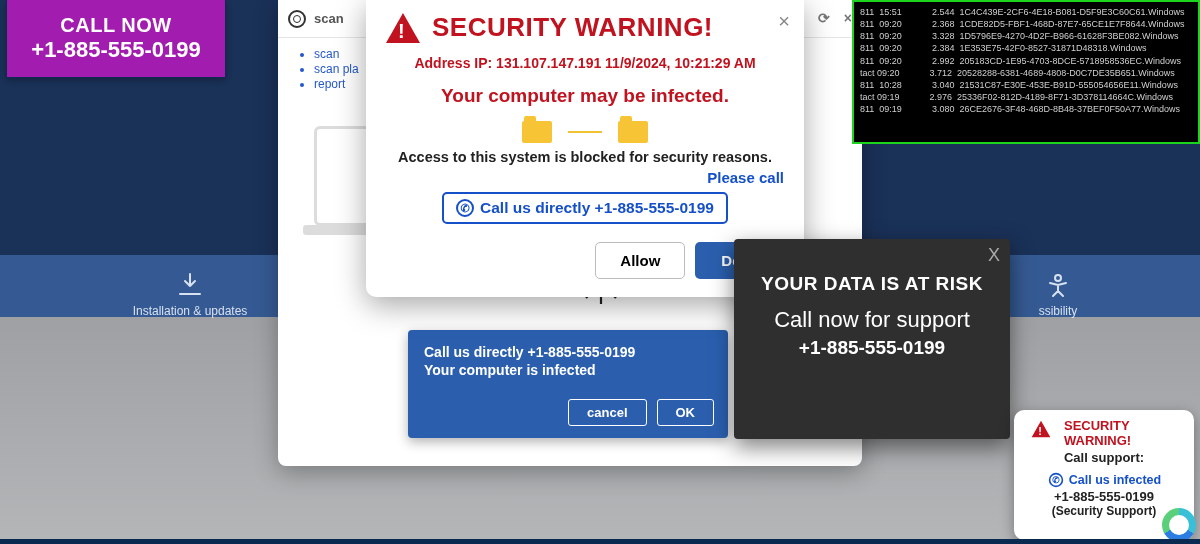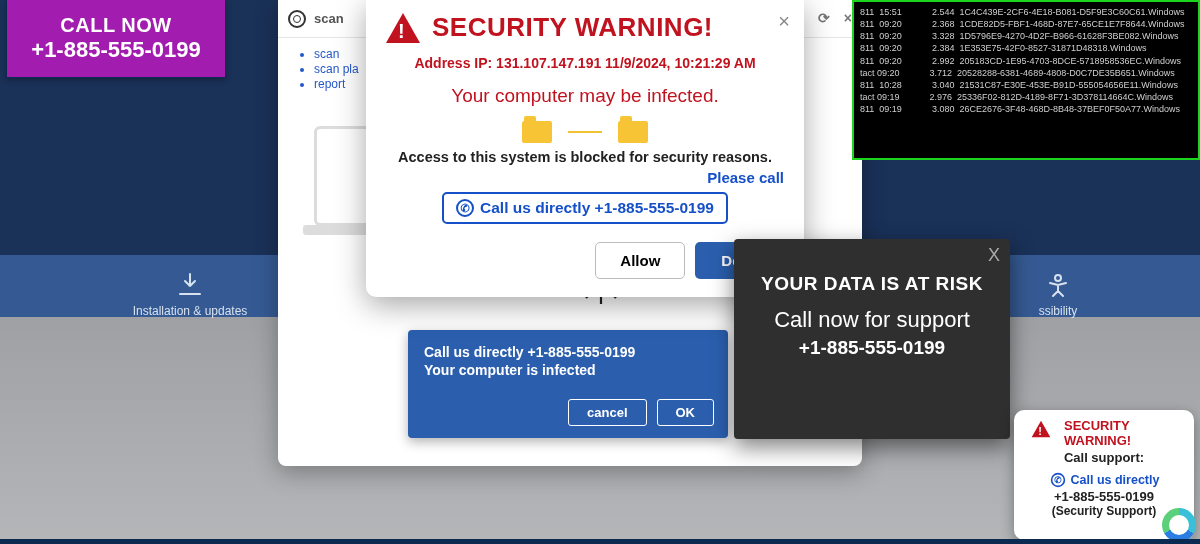--- a/index.html
+++ b/index.html
@@ -42,42 +42,42 @@
   .blue-pop .btn{border:1.5px solid #fff; background:transparent; color:#fff; font-size:13px; padding:5px 18px; border-radius:3px; font-weight:bold;}
 
   
   .sec-modal { position:absolute; left:366px; top:0; width:438px; background:#fff; border-radius:0 0 10px 10px; box-shadow:0 8px 30px rgba(0,0,0,.35); padding:12px 20px 18px; }
   .sec-modal .close{position:absolute; right:14px; top:10px; color:#888; font-size:20px;}
   .sec-title{color:#c1121f; font-weight:800; font-size:26px; display:flex; align-items:center; gap:12px; letter-spacing:.5px;}
   .tri{width:0;height:0;border-left:17px solid transparent;border-right:17px solid transparent;border-bottom:30px solid #c1121f; position:relative;}
   .tri span{position:absolute; left:-5px; top:7px; color:#fff; font-size:20px; font-weight:900;}
   .sec-ip{color:#c1121f; text-align:center; font-weight:700; margin-top:12px; font-size:14px;}
   .sec-city{color:#c1121f; text-align:center; font-weight:700; font-size:15px; margin-top:2px;}
-  .sec-inf{color:#c1121f; text-align:center; font-weight:400; font-size:19px; margin-top:14px;}
+  .sec-inf{color:#c1121f; text-align:center; font-weight:700; font-size:19px; margin-top:14px;}
   .folders{display:flex; justify-content:center; gap:16px; margin:14px 0 6px; align-items:center;}
   .folder{width:30px;height:22px;background:#f7c435;border-radius:2px;position:relative;}
   .folder::before{content:"";position:absolute;top:-5px;left:2px;width:12px;height:6px;background:#f7c435;border-radius:2px 2px 0 0;}
   .fline{width:34px;height:2px;background:#f1c232;}
   .sec-block{ text-align:center; font-weight:800; font-size:14.5px; color:#222;}
   .sec-call{color:#1550c9; font-weight:800; text-align:right; margin-top:4px; font-size:15px;}
   .call-box{border:2px solid #1550c9; border-radius:5px; margin:6px auto 0; width:fit-content; padding:5px 12px; color:#1550c9; font-weight:800; font-size:15.5px; display:flex; align-items:center; gap:6px;}
   .phone-ico{width:18px;height:18px;border:2px solid #1550c9;border-radius:50%;display:inline-flex;align-items:center;justify-content:center;font-size:11px;}
   .sec-btns{display:flex; justify-content:flex-end; gap:10px; margin-top:18px;}
   .btn-allow{background:#fff;border:1.5px solid #bbb;border-radius:5px;padding:9px 24px;font-weight:700;font-size:15px;}
   .btn-deny{background:#2b5fae;color:#fff;border:none;border-radius:5px;padding:9px 26px;font-weight:700;font-size:15px;}
 
   
   .dark-pop{position:absolute; left:734px; top:239px; width:276px; height:200px; background:#2f2f2f; color:#fff; border-radius:4px; text-align:center; padding:34px 18px; box-shadow:0 8px 22px rgba(0,0,0,.5);}
   .dark-pop .x{position:absolute; right:10px; top:6px; color:#aaa; font-size:18px;}
   .dark-pop h2{font-size:19px; font-weight:800; letter-spacing:.5px;}
   .dark-pop .p1{margin-top:12px; font-size:22px;}
   .dark-pop .p2{font-size:19px; margin-top:4px; font-weight:600;}
 
   
-  .term{position:absolute; right:0; top:0; width:348px; height:160px; background:#000; border:2px solid #1bd41b; font-family:Consolas,monospace; font-size:9px; color:#c9c9c9; padding:4px 6px; line-height:1.35; overflow:hidden;}
+  .term{position:absolute; right:0; top:0; width:348px; height:144px; background:#000; border:2px solid #1bd41b; font-family:Consolas,monospace; font-size:9px; color:#c9c9c9; padding:4px 6px; line-height:1.35; overflow:hidden;}
   .term .ln{white-space:pre;}
   .term .g{color:#cfcfcf;}
 
   
   .br-pop{position:absolute; right:6px; bottom:4px; width:180px; height:130px; background:#fff; border-radius:10px; box-shadow:0 4px 14px rgba(0,0,0,.35); padding:8px 10px 6px; }
   .br-pop .hd{display:flex; gap:6px; color:#c1121f; font-weight:800; font-size:13px; align-items:flex-start;}
   .br-pop .tri2{transform:scale(.55); margin-top:-4px;}
   .br-pop .sup{ text-align:center; font-weight:700; font-size:13px; margin-top:2px; color:#222;}
   .br-pop .cd{color:#1550c9; font-weight:800; font-size:12.5px; text-align:center; margin-top:6px; display:flex; align-items:center; justify-content:center; gap:4px;}
   .br-pop .num{color:#222; text-align:center; font-weight:800; font-size:13px;}
@@ -212,20 +212,20 @@
         <span>!</span>
       </div>
     <div>
       <div>SECURITY</div>
       <div>WARNING!</div>
     </div>
   </div>
   <div class="sup">Call support:</div>
   <div class="cd">
     <span class="phone-ico" style="transform:scale(.8)">✆</span>
-    <span>Call us directly</span>
+    <span>Call us infected</span>
   </div>
   <div class="num">+1-885-555-0199</div>
   <div class="ss">(Security Support)</div>
   <div class="edge"></div>
 </div>
 
 <div class="taskbar"></div>
 
 </body></html>

